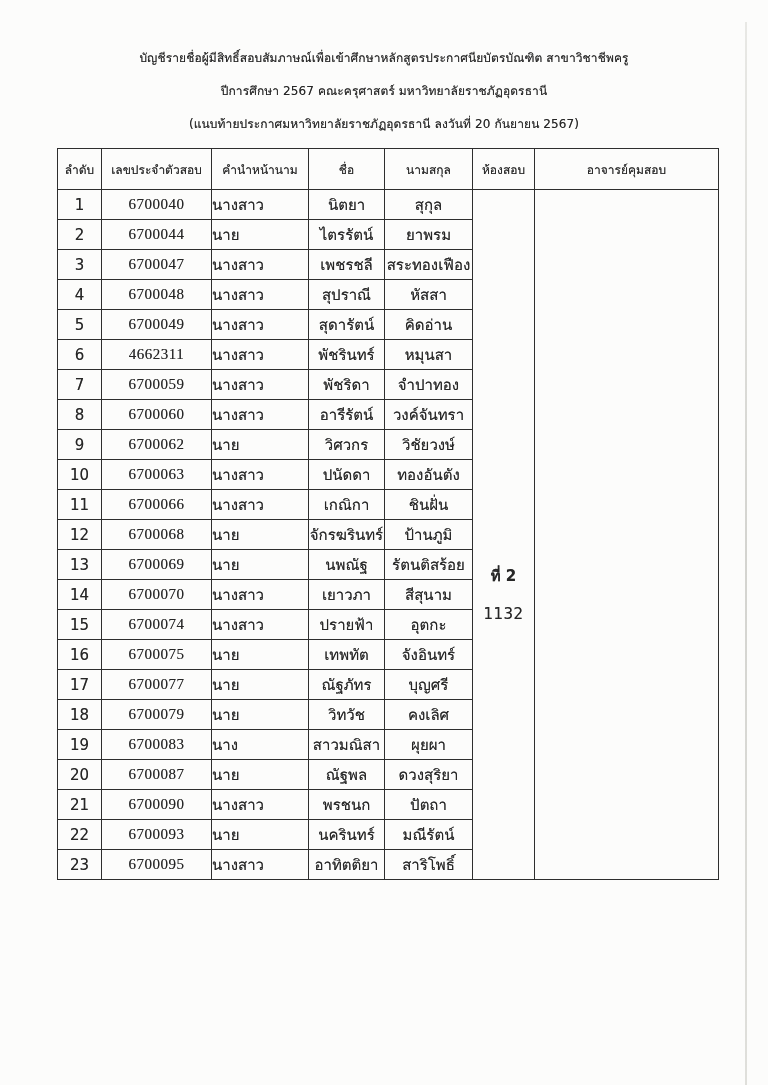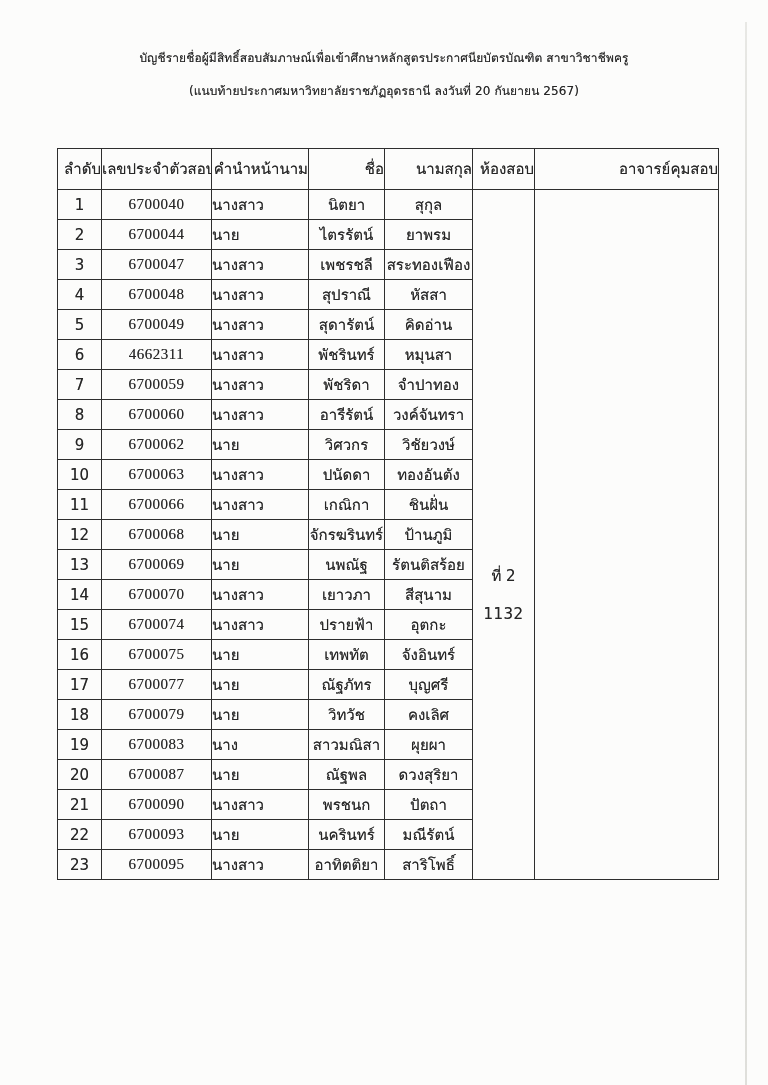--- a/index.html
+++ b/index.html
@@ -41,44 +41,45 @@
   table.roster th, table.roster td{
     border:1.6px solid var(--line);
     padding:0;
     vertical-align:middle;
     font-weight:normal;
     overflow:hidden;
     white-space:nowrap;
   }
   table.roster thead th{
     height:40px;
-    text-align:right;
-    font-size:15px;
+    text-align:center;
+    font-size:12px;
     margin-top:15px;
   }
   table.roster tbody td{height:29px;}
   .col-no{width:44px;text-align:center;}
   .col-id{width:110px;text-align:center;letter-spacing:.5px;font-family:Liberation Serif, serif;}
   .col-prefix{width:97px;text-align:left;padding-left:6px;}
   .col-first{width:76px;text-align:center;padding-left:5px;}
   .col-last{width:88px;text-align:center;padding-left:5px;}
   .col-room{width:62px;text-align:center;vertical-align:top;}
   .col-proctor{width:184px;}
-  .col-room .room-line1{margin-top:120px;line-height:20px;}
+  .col-room .room-line1{margin-top:120px;line-height:20px;font-weight:bold;}
   .col-room .room-line2{margin-top:18px;line-height:20px;letter-spacing:.5px;}
   
   .titles, table.roster{ text-shadow:0 0 .4px rgba(38,38,38,.55); }
 </style>
 </head>
 <body>
 
 <div class="page-edge"></div>
 
 <div class="titles">
   <div>บัญชีรายชื่อผู้มีสิทธิ์สอบสัมภาษณ์เพื่อเข้าศึกษาหลักสูตรประกาศนียบัตรบัณฑิต สาขาวิชาชีพครู</div>
+  <div>ปีการศึกษา 2567 คณะครุศาสตร์ มหาวิทยาลัยราชภัฏอุดรธานี</div>
   <div>(แนบท้ายประกาศมหาวิทยาลัยราชภัฏอุดรธานี ลงวันที่ 20 กันยายน 2567)</div>
 </div>
 
 <table class="roster">
   <colgroup>
     <col class="col-no">
       <col class="col-id">
       <col class="col-prefix">
     <col class="col-first">
       <col class="col-last">

